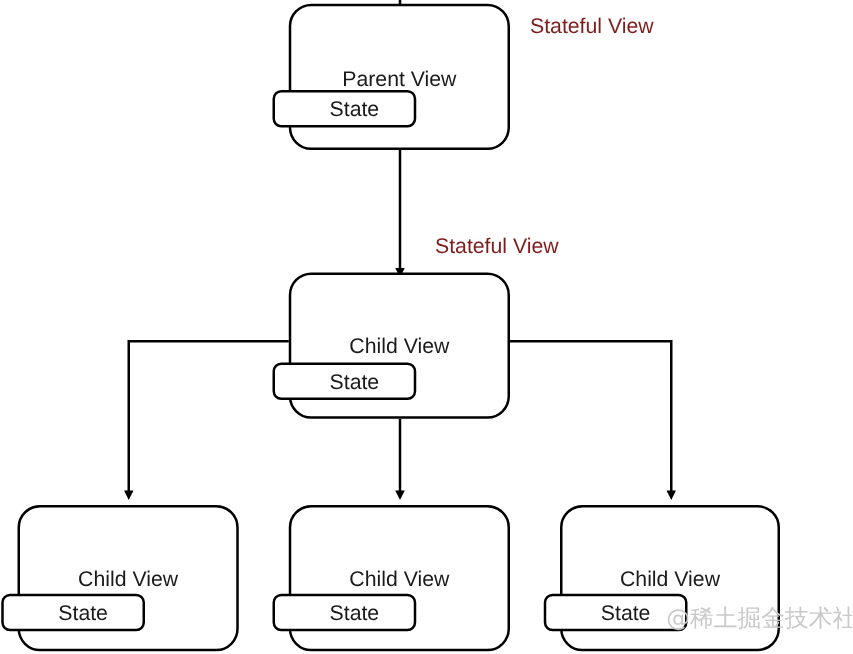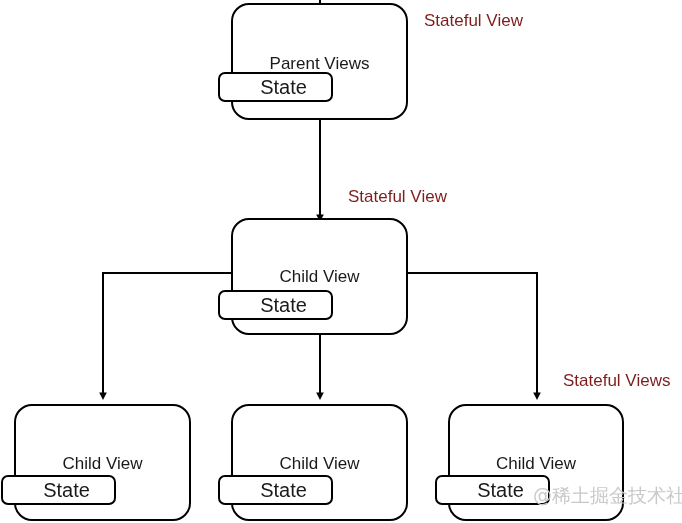--- a/index.html
+++ b/index.html
@@ -46,21 +46,21 @@
     box-sizing: border-box;
     background: #ffffff;
     border: 2px solid #000000;
     border-radius: 7px;
     z-index: 3;
     display: flex;
     align-items: center;
     justify-content: center;
   }
   .state-label {
-    font-size: 20px;
+    font-size: 17px;
     color: #1a1a1a;
     line-height: 1;
     white-space: nowrap;
     position: relative;
     left: 8px;
   }
   .annotation {
     position: absolute;
     font-size: 17px;
     color: #7f1d1d;
@@ -93,21 +93,21 @@
     <path d="M320,120 L320,396" stroke="#000000" stroke-width="2" fill="none" marker-end="url(#arrowhead)" transform="translate(0,-178)"></path>
 
     <path d="M320,335 L320,396" stroke="#000000" stroke-width="2" fill="none" marker-end="url(#arrowhead)"></path>
 
     <path d="M231,273 L103,273 L103,396" stroke="#000000" stroke-width="2" fill="none" marker-end="url(#arrowhead)"></path>
 
     <path d="M408,273 L537,273 L537,396" stroke="#000000" stroke-width="2" fill="none" marker-end="url(#arrowhead)"></path>
   </svg>
 
   <div class="view-box" style="left:231px; top:3px; width:177px; height:117px;">
-    <div class="view-label" style="top:50px;">Parent Views</div>
+    <div class="view-label" style="top:50px;">Parent View</div>
   </div>
   <div class="state-box" style="left:218px; top:72px; width:115px; height:30px;">
     <span class="state-label">State</span>
   </div>
 
   <div class="view-box" style="left:231px; top:218px; width:177px; height:117px;">
     <div class="view-label" style="top:48px;">Child View</div>
   </div>
   <div class="state-box" style="left:218px; top:290px; width:115px; height:30px;">
     <span class="state-label">State</span>
@@ -131,17 +131,16 @@
     <div class="view-label" style="top:49px;">Child View</div>
   </div>
   <div class="state-box" style="left:435px; top:475px; width:115px; height:30px;">
     <span class="state-label">State</span>
   </div>
 
   <div class="annotation" style="left:424px; top:12px;">Stateful View</div>
 
   <div class="annotation" style="left:348px; top:188px;">Stateful View</div>
 
-  <div class="annotation" style="left:563px; top:372px;">Stateful Views</div>
 
   <div class="watermark" style="left:533px; top:486px;">@稀土掘金技术社区</div>
 
 </div>
 
 </body></html>

